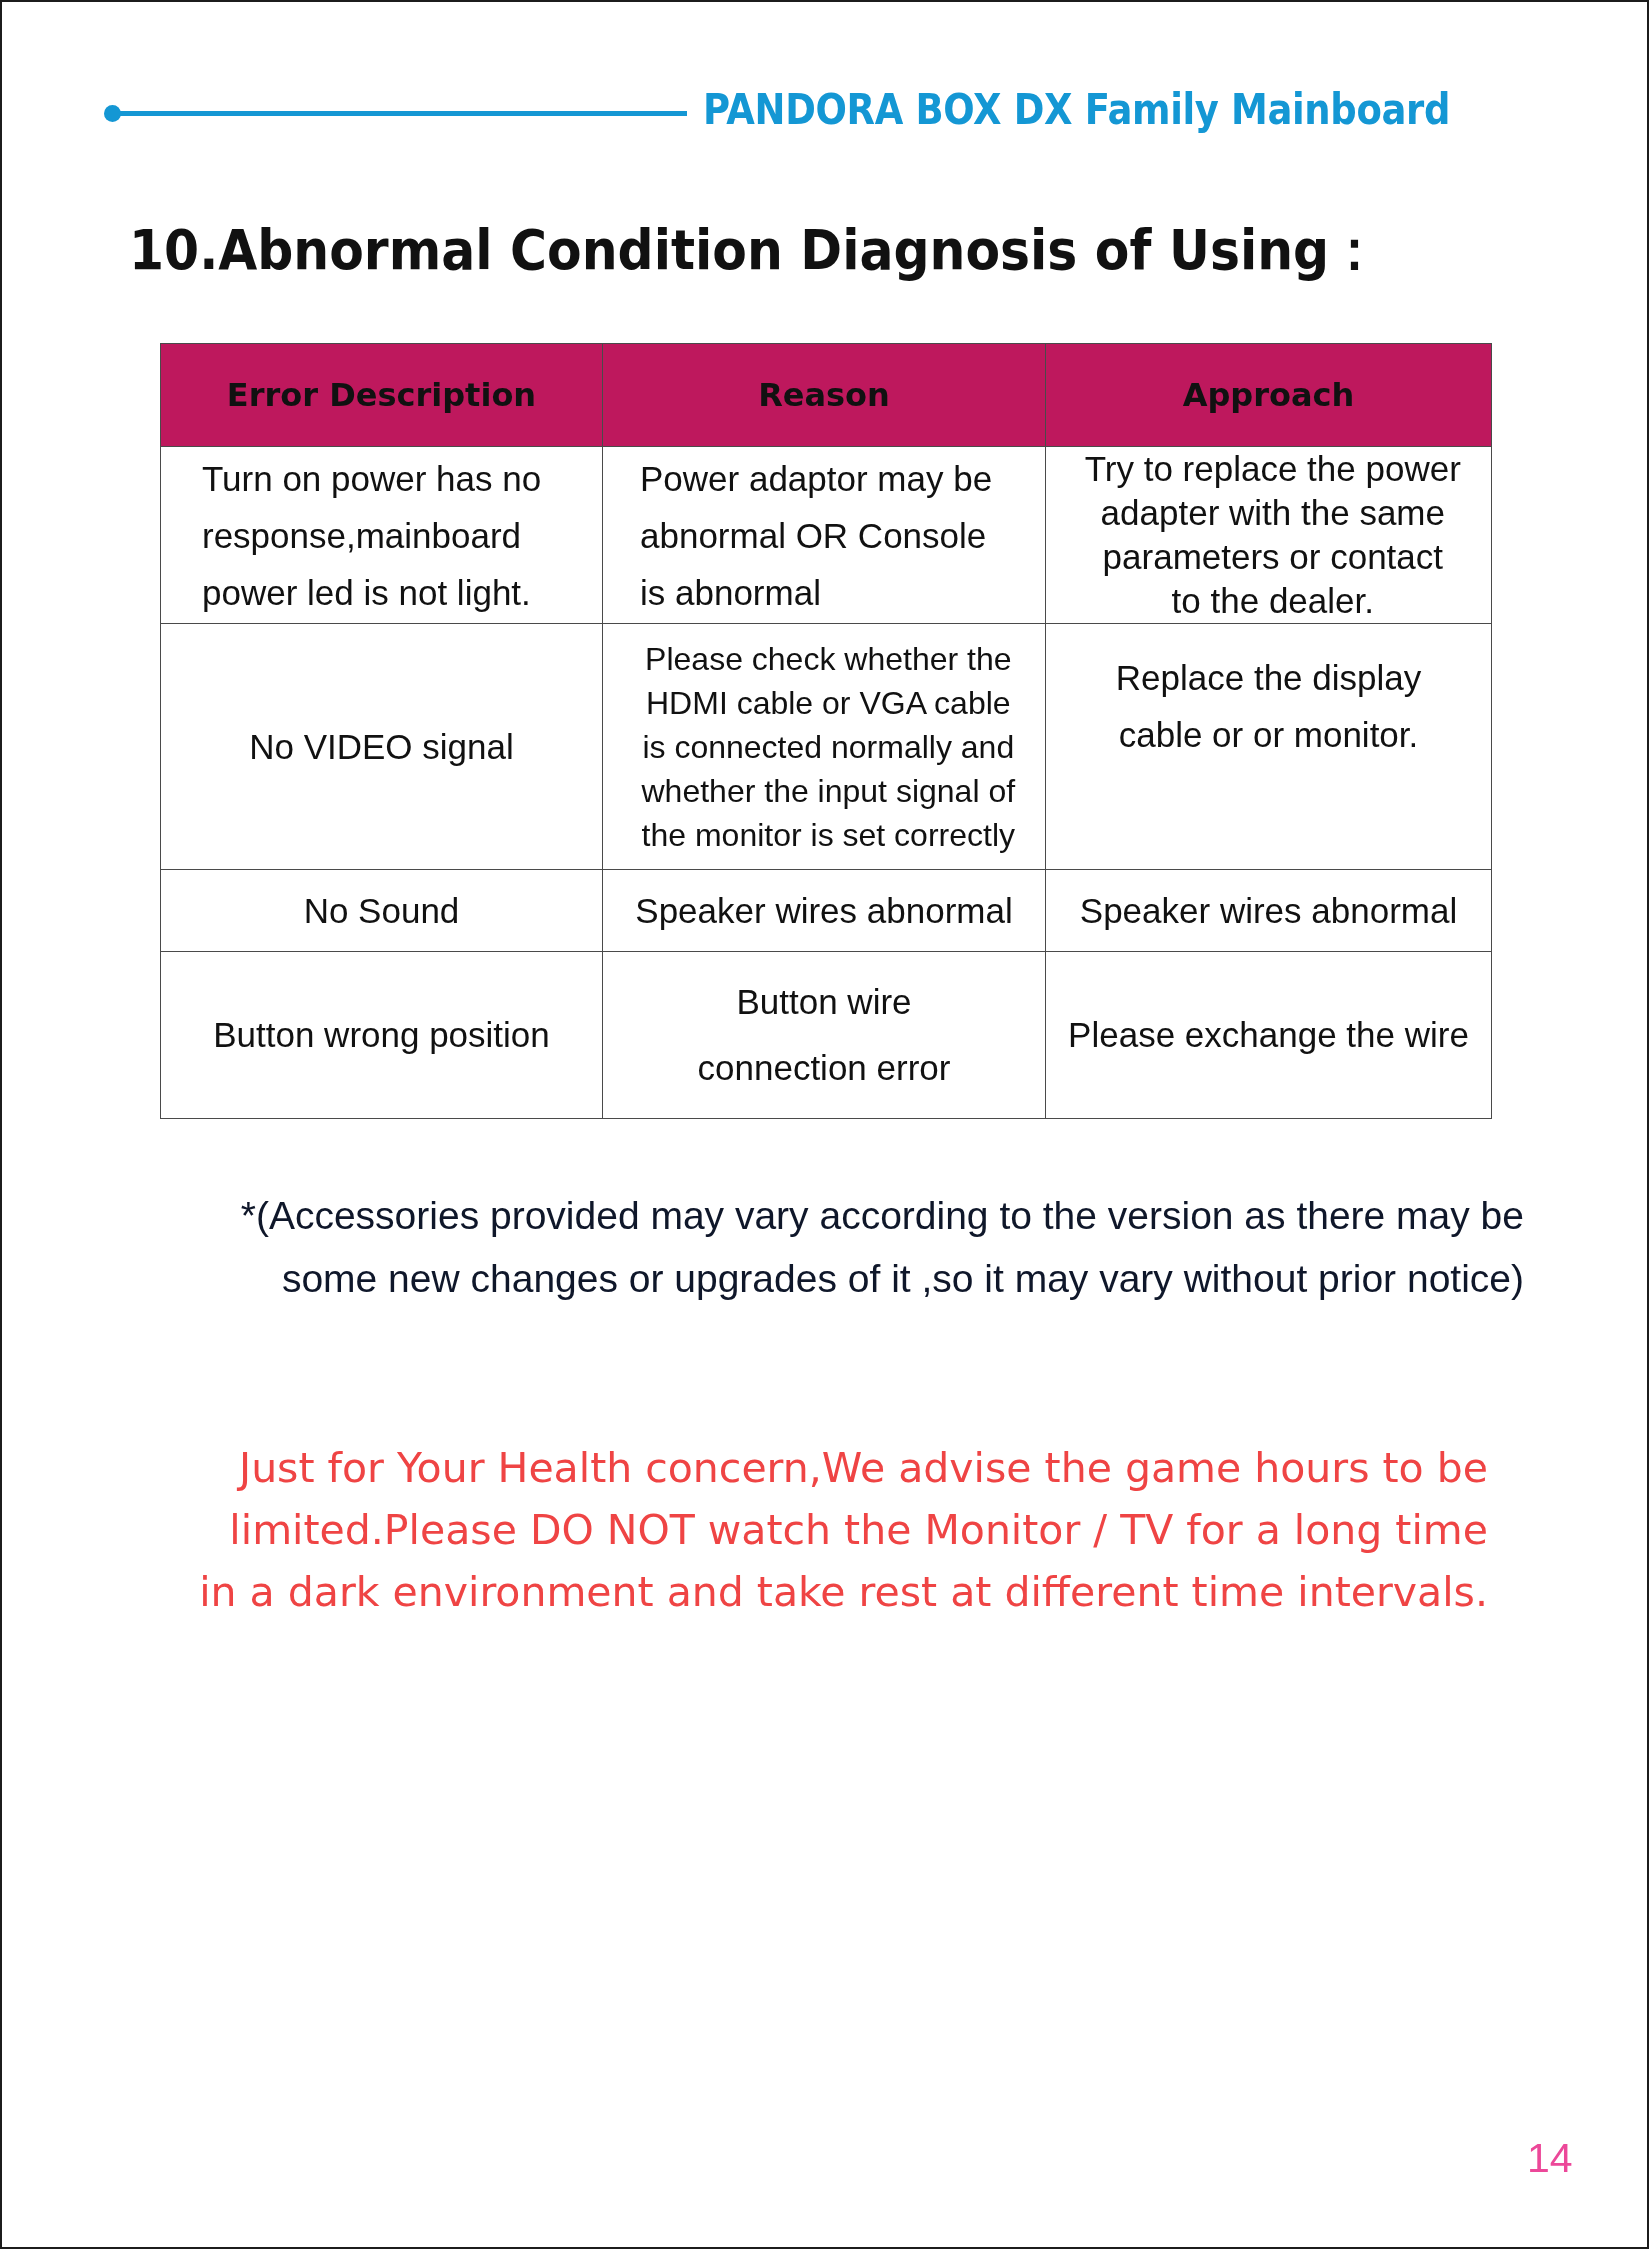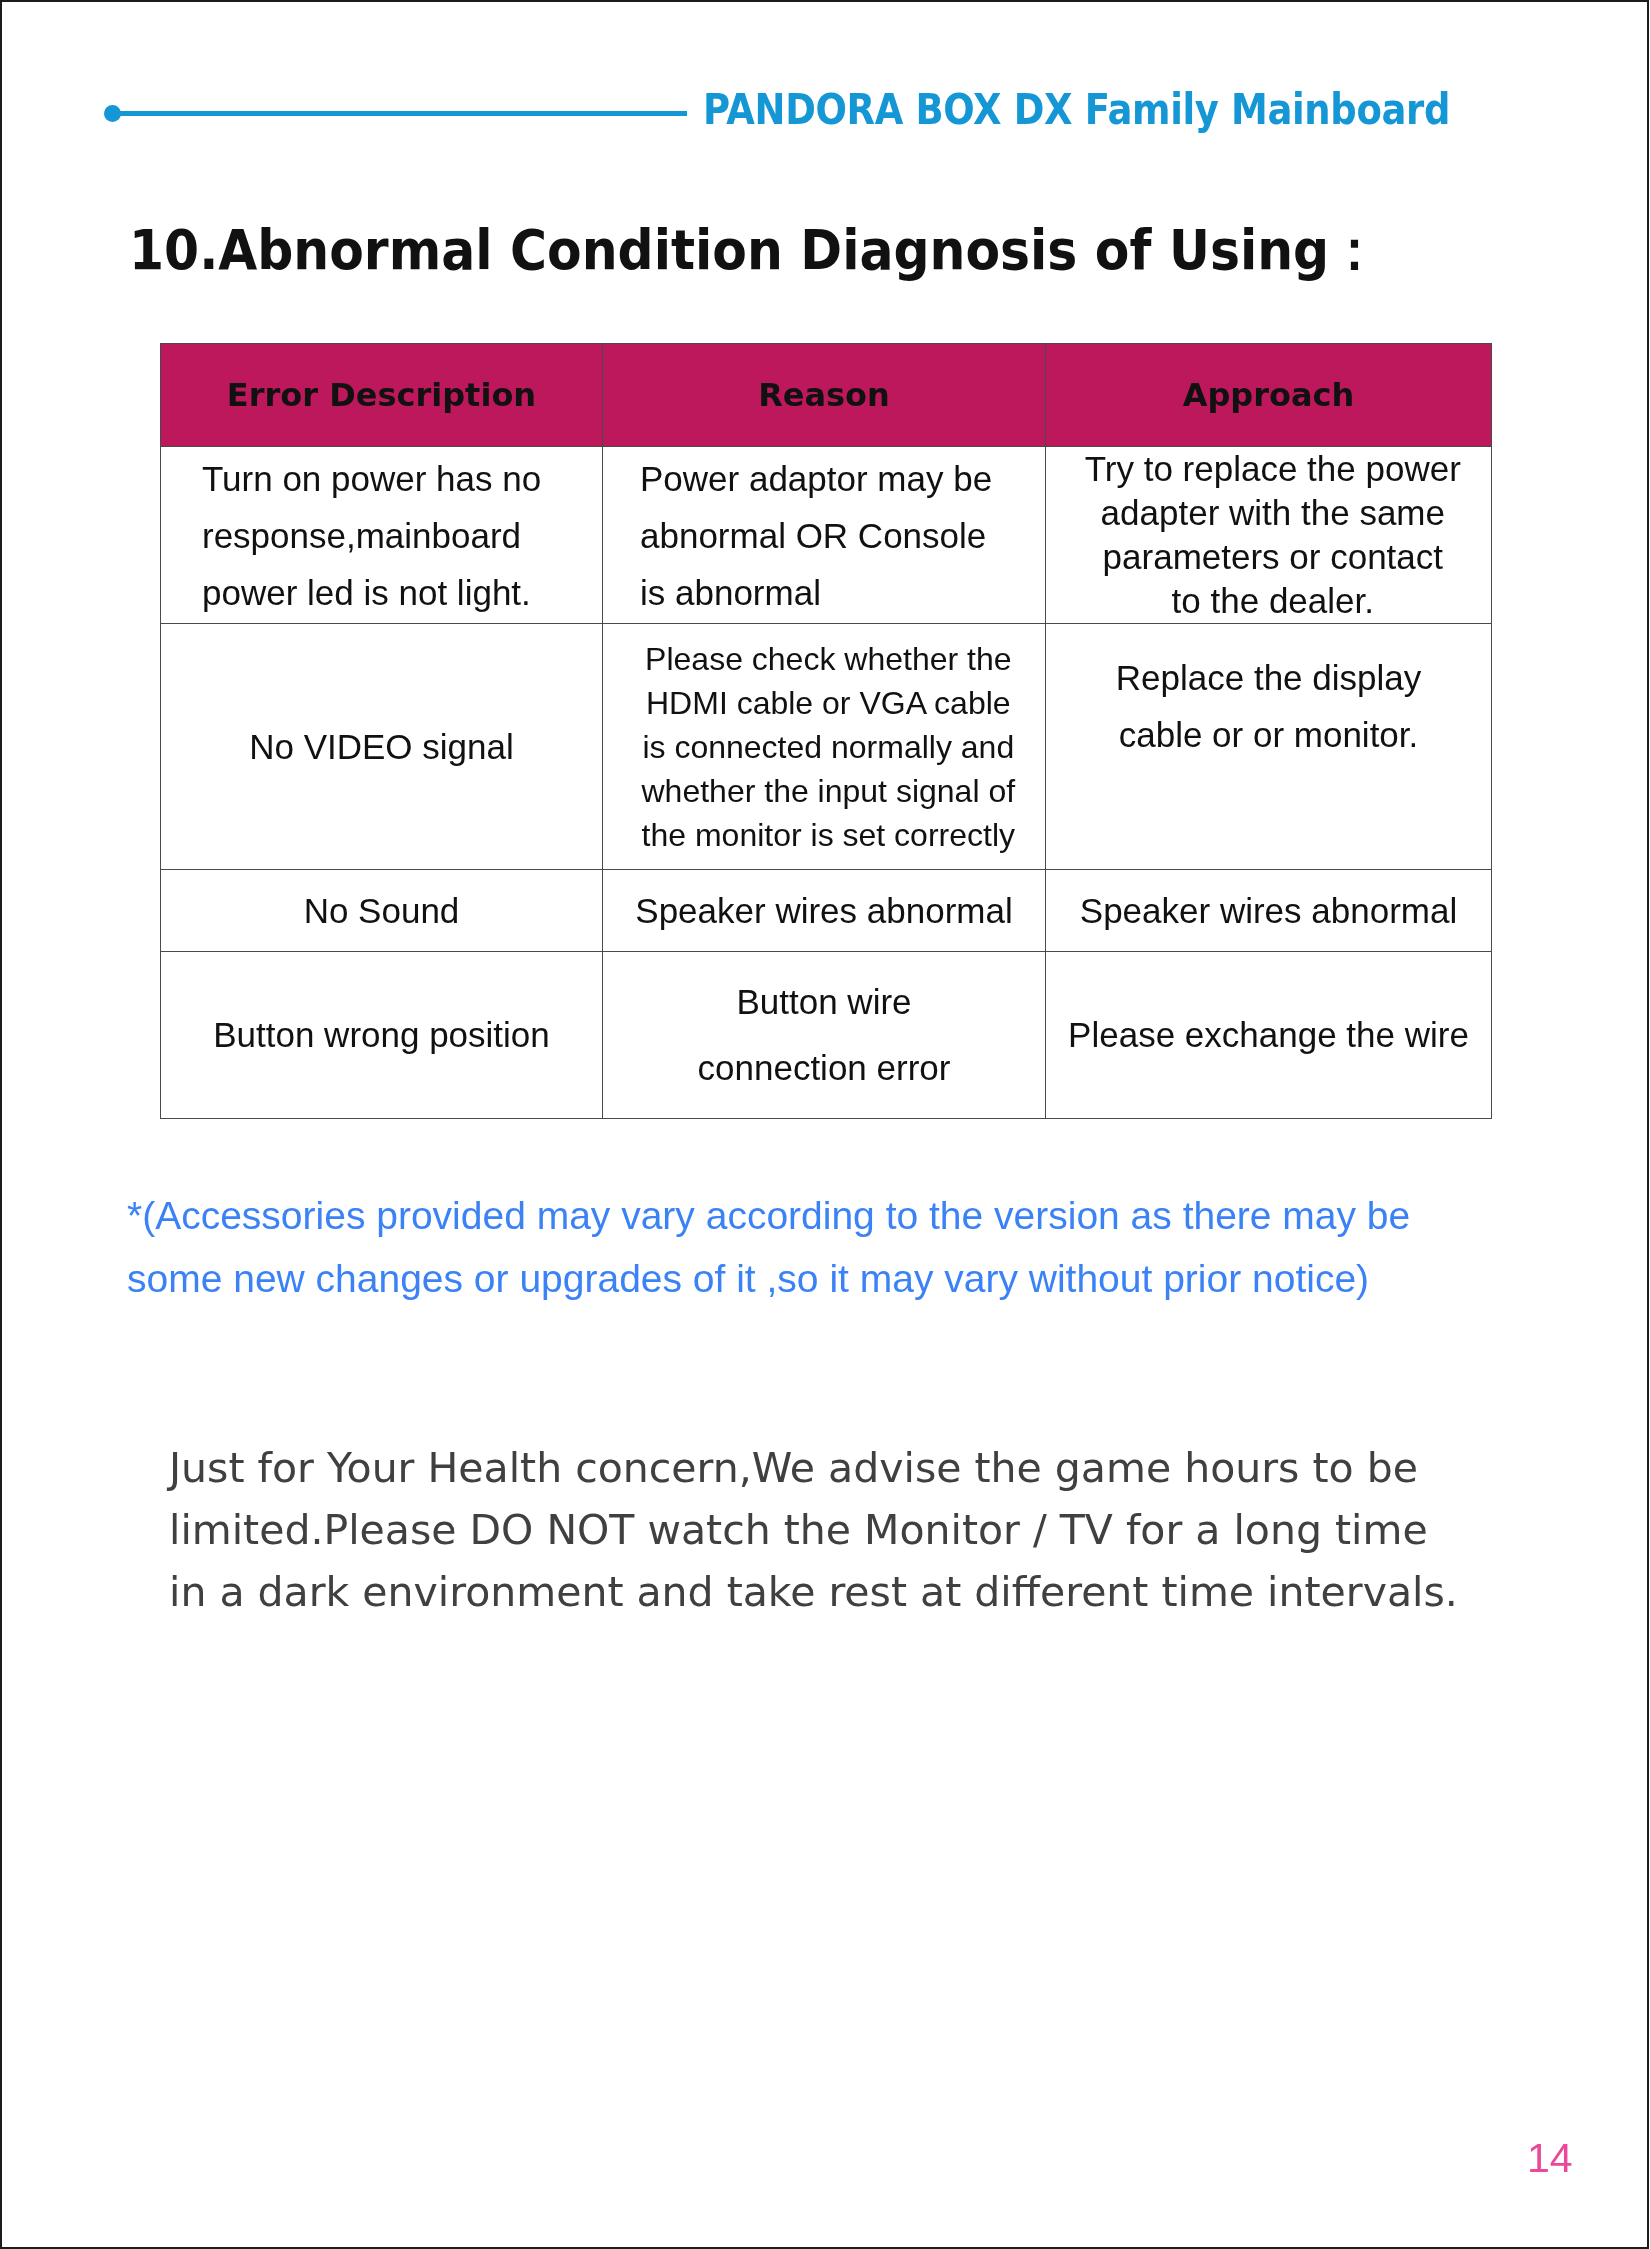--- a/index.html
+++ b/index.html
@@ -24,24 +24,24 @@
                   font-family:"DejaVu Sans", sans-serif; color:#111; }
   table.diag td { font-size:35px; line-height:1.25; color:#111; }
   .col1 { width:442px; } .col2 { width:443px; } .col3 { width:446px; }
   .r1 { height:144px; } .r2 { height:246px; } .r3 { height:82px; } .r4 { height:167px; }
   .cell-left { text-align:left; padding:0 17px 0 41px !important; }
   .cell-center { text-align:center; }
   .cell-l2 { text-align:center; padding:0 10px 0 18.6px !important; }
   .line { display:block; white-space:nowrap; }
   .spaced .line { line-height:57px; }
   .tight .line { line-height:44px; }
-  .note { position:absolute; left:127px; top:1184px; width:1397px; text-align:left;
-          font-size:39px; line-height:63px; color:#3b82f6; }
-  .health { position:absolute; left:169px; top:1437px; width:1319px; text-align:left;
-            font-size:41px; line-height:62px; color:#404040; font-family:"DejaVu Sans", sans-serif; }
+  .note { position:absolute; left:127px; top:1184px; width:1397px; text-align:right;
+          font-size:39px; line-height:63px; color:#0f172a; }
+  .health { position:absolute; left:169px; top:1437px; width:1319px; text-align:right;
+            font-size:41px; line-height:62px; color:#ef4444; font-family:"DejaVu Sans", sans-serif; }
   .health .line, .note .line { display:block; white-space:nowrap; }
   .page-num { position:absolute; left:1527px; top:2135px; font-size:41px; color:#ec4899; }
 </style>
 </head>
 <body>
 
 <div class="frame"></div>
 
 <div class="hdr-dot"></div>
 <div class="hdr-line"></div>

